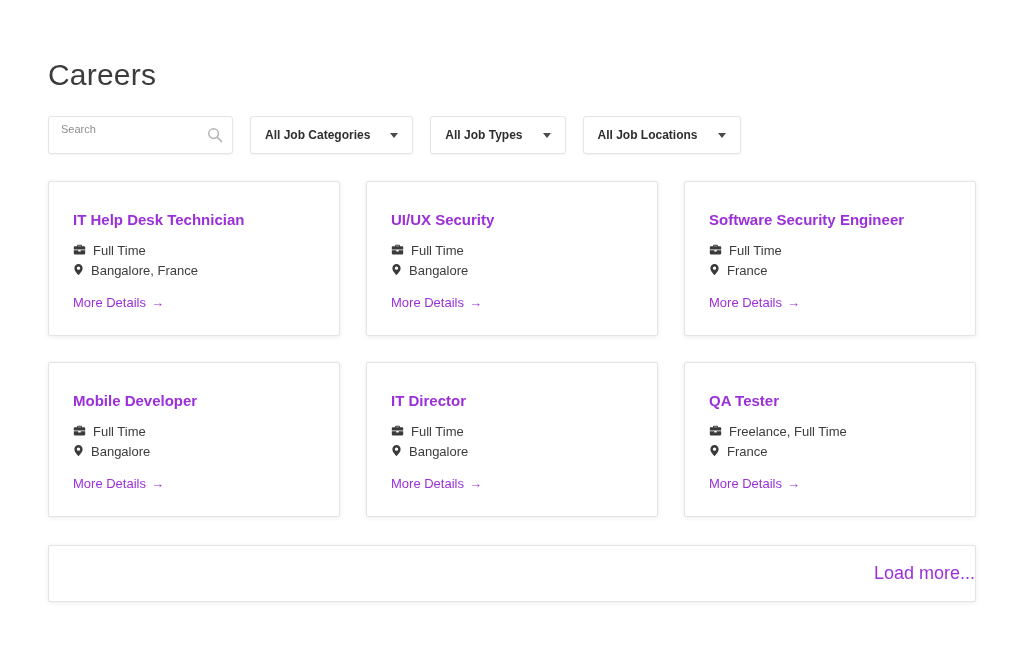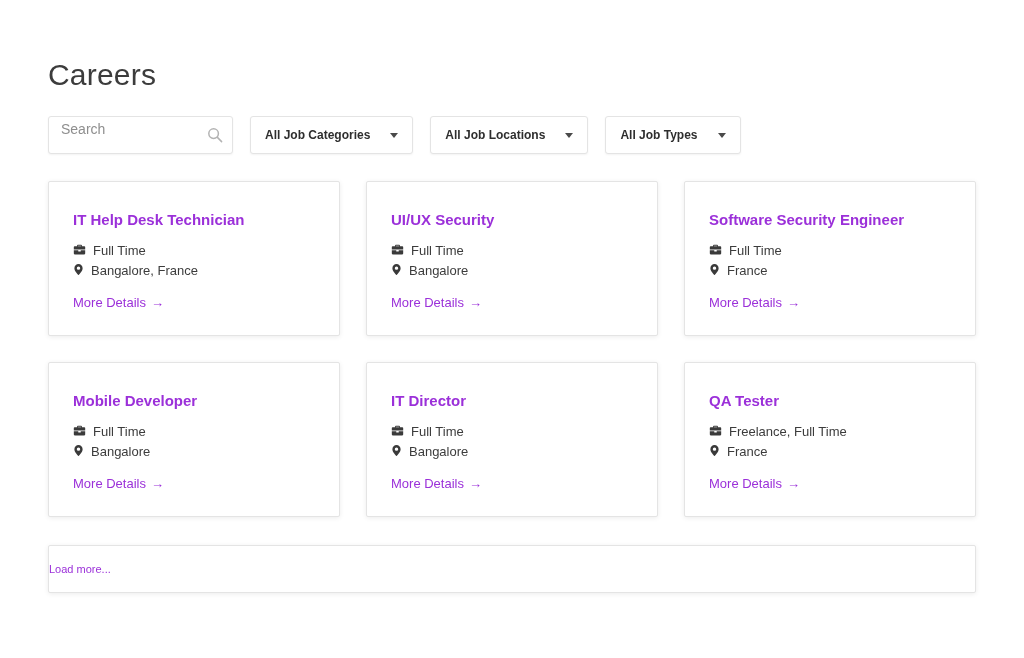--- a/index.html
+++ b/index.html
@@ -15,21 +15,21 @@
   h1.page-title {
     font-size: 30px; font-weight: 400; color: #3c3c3c;
     margin: 0 0 24px 0; letter-spacing: 0.2px;
   }
 
   .filters { display: flex; gap: 17px; margin-bottom: 27px; }
   .search-wrap { position: relative; width: 185px; }
   .search-wrap input {
     width: 100%; height: 38px;
     border: 1px solid var(--border); border-radius: 3px;
-    padding: 0 34px 12px 12px; font-size: 14px; color: #333;
+    padding: 0 34px 12px 12px; font-size: 11px; color: #333;
     font-family: "Liberation Sans", sans-serif;
     box-shadow: 0 1px 2px rgba(0,0,0,0.05);
     outline: none;
   }
   .search-wrap input::placeholder { color: #8e8e8e; }
   .search-icon { position: absolute; right: 10px; top: 11px; line-height: 0; }
 
   .dropdown {
     display: flex; align-items: center; justify-content: space-between;
     height: 38px; padding: 0 14px; background: #fff;
@@ -66,22 +66,22 @@
   .more {
     color: var(--accent); font-size: 13px; margin-top: 12px;
     display: inline-flex; align-items: center; gap: 5px;
     cursor: pointer; text-decoration: none;
   }
 
   .load-more {
     margin-top: 28px; background: #fff;
     border: 1px solid var(--border); border-radius: 2px;
     box-shadow: 0 1px 5px rgba(0,0,0,0.08);
-    text-align: left; padding: 17px 0;
-    font-size: 11px; color: var(--accent); cursor: pointer;
+    text-align: right; padding: 17px 0;
+    font-size: 18px; color: var(--accent); cursor: pointer;
   }
 </style>
 </head>
 <body>
 
 <div class="container">
 
   <h1 class="page-title">Careers</h1>
 
   <div class="filters">
@@ -92,28 +92,28 @@
           <circle cx="6.6" cy="6.6" r="4.8" fill="none" stroke="#b3b3b3" stroke-width="1.5"></circle>
           <line x1="10.4" y1="10.4" x2="14.6" y2="14.6" stroke="#b3b3b3" stroke-width="1.5" stroke-linecap="round"></line>
         </svg>
       </span>
     </div>
 
     <div class="dropdown w1">
       <span>All Job Categories</span>
       <span class="caret"></span>
     </div>
+    <div class="dropdown w2">
+      <span>All Job Types</span>
+      <span class="caret"></span>
+    </div>
     <div class="dropdown w3">
       <span>All Job Locations</span>
       <span class="caret"></span>
     </div>
-    <div class="dropdown w2">
-      <span>All Job Types</span>
-      <span class="caret"></span>
-    </div>
   </div>
 
   <div class="grid">
 
     <div class="card">
       <h2 class="card-title">IT Help Desk Technician</h2>
       <div class="meta">
         <span class="icon">
           <svg width="13" height="13" viewBox="0 0 16 16" fill="#3a3a3a">
               <path d="M6 2h4c.6 0 1 .4 1 1v1h3c.6 0 1 .4 1 1v3H1V5c0-.6.4-1 1-1h3V3c0-.6.4-1 1-1zm0 2h4v-.7H6V4zM1 9h5.5v1.6h3V9H15v4c0 .6-.4 1-1 1H2c-.6 0-1-.4-1-1V9z"></path>

